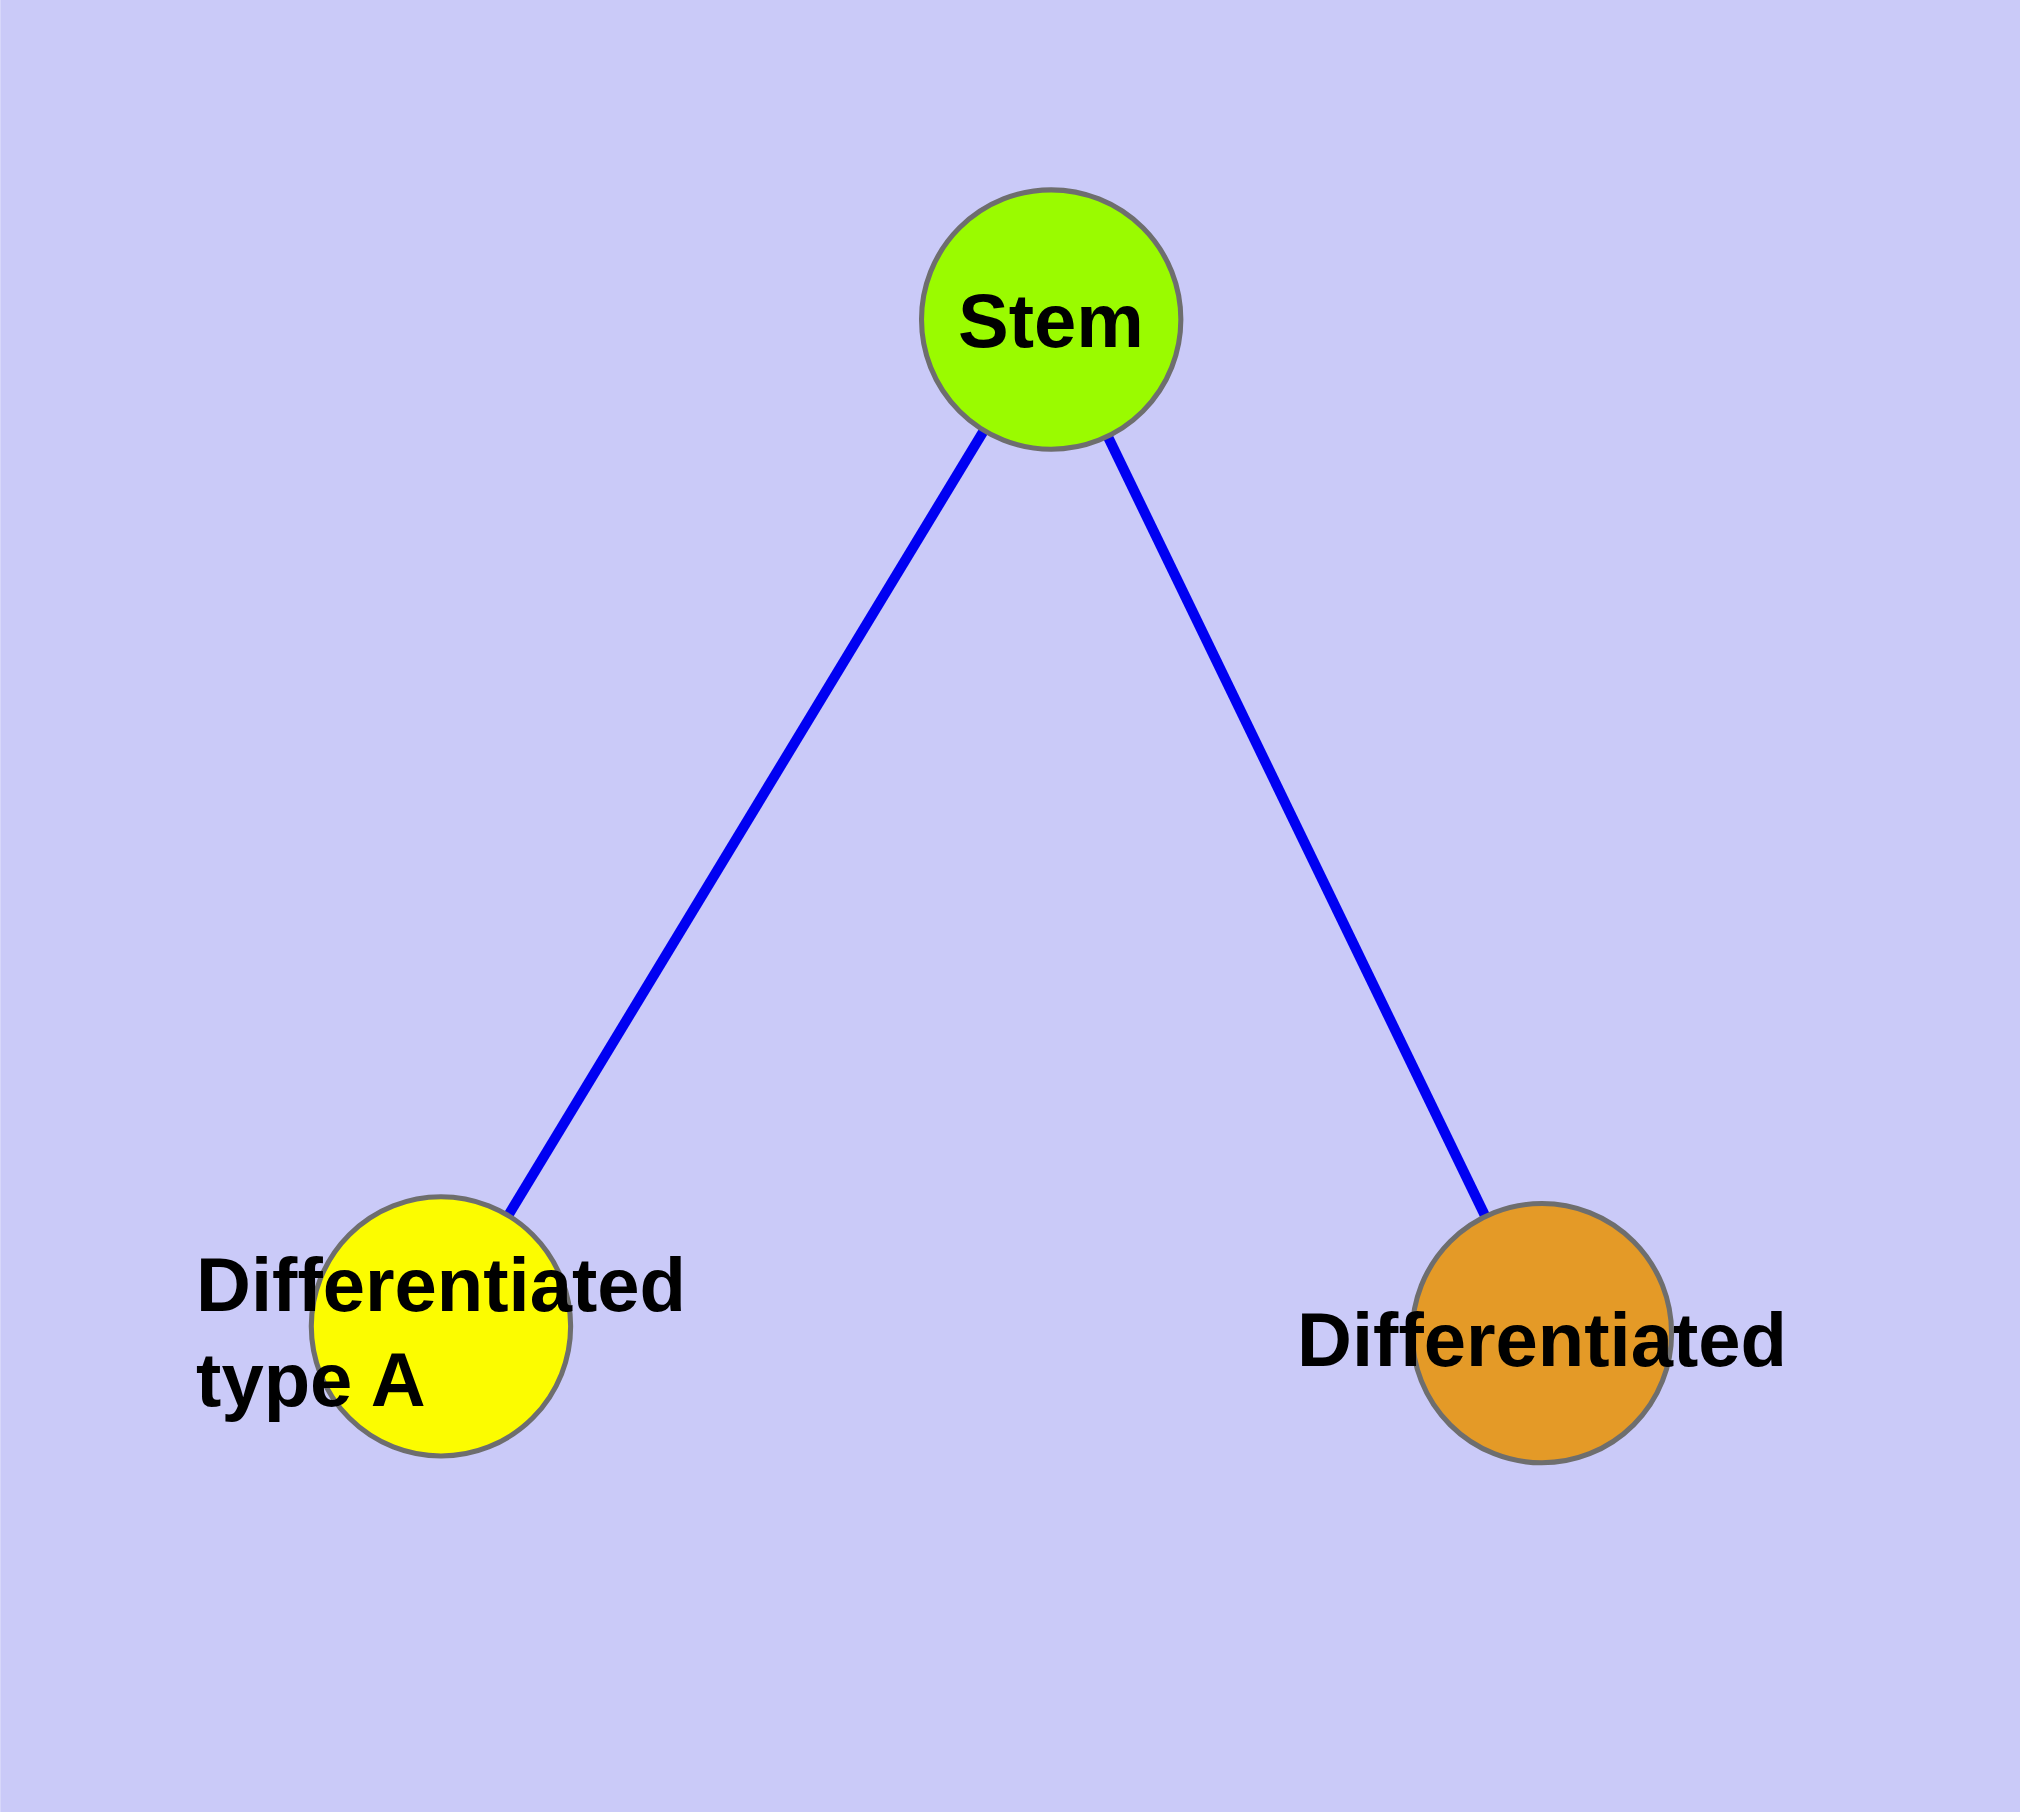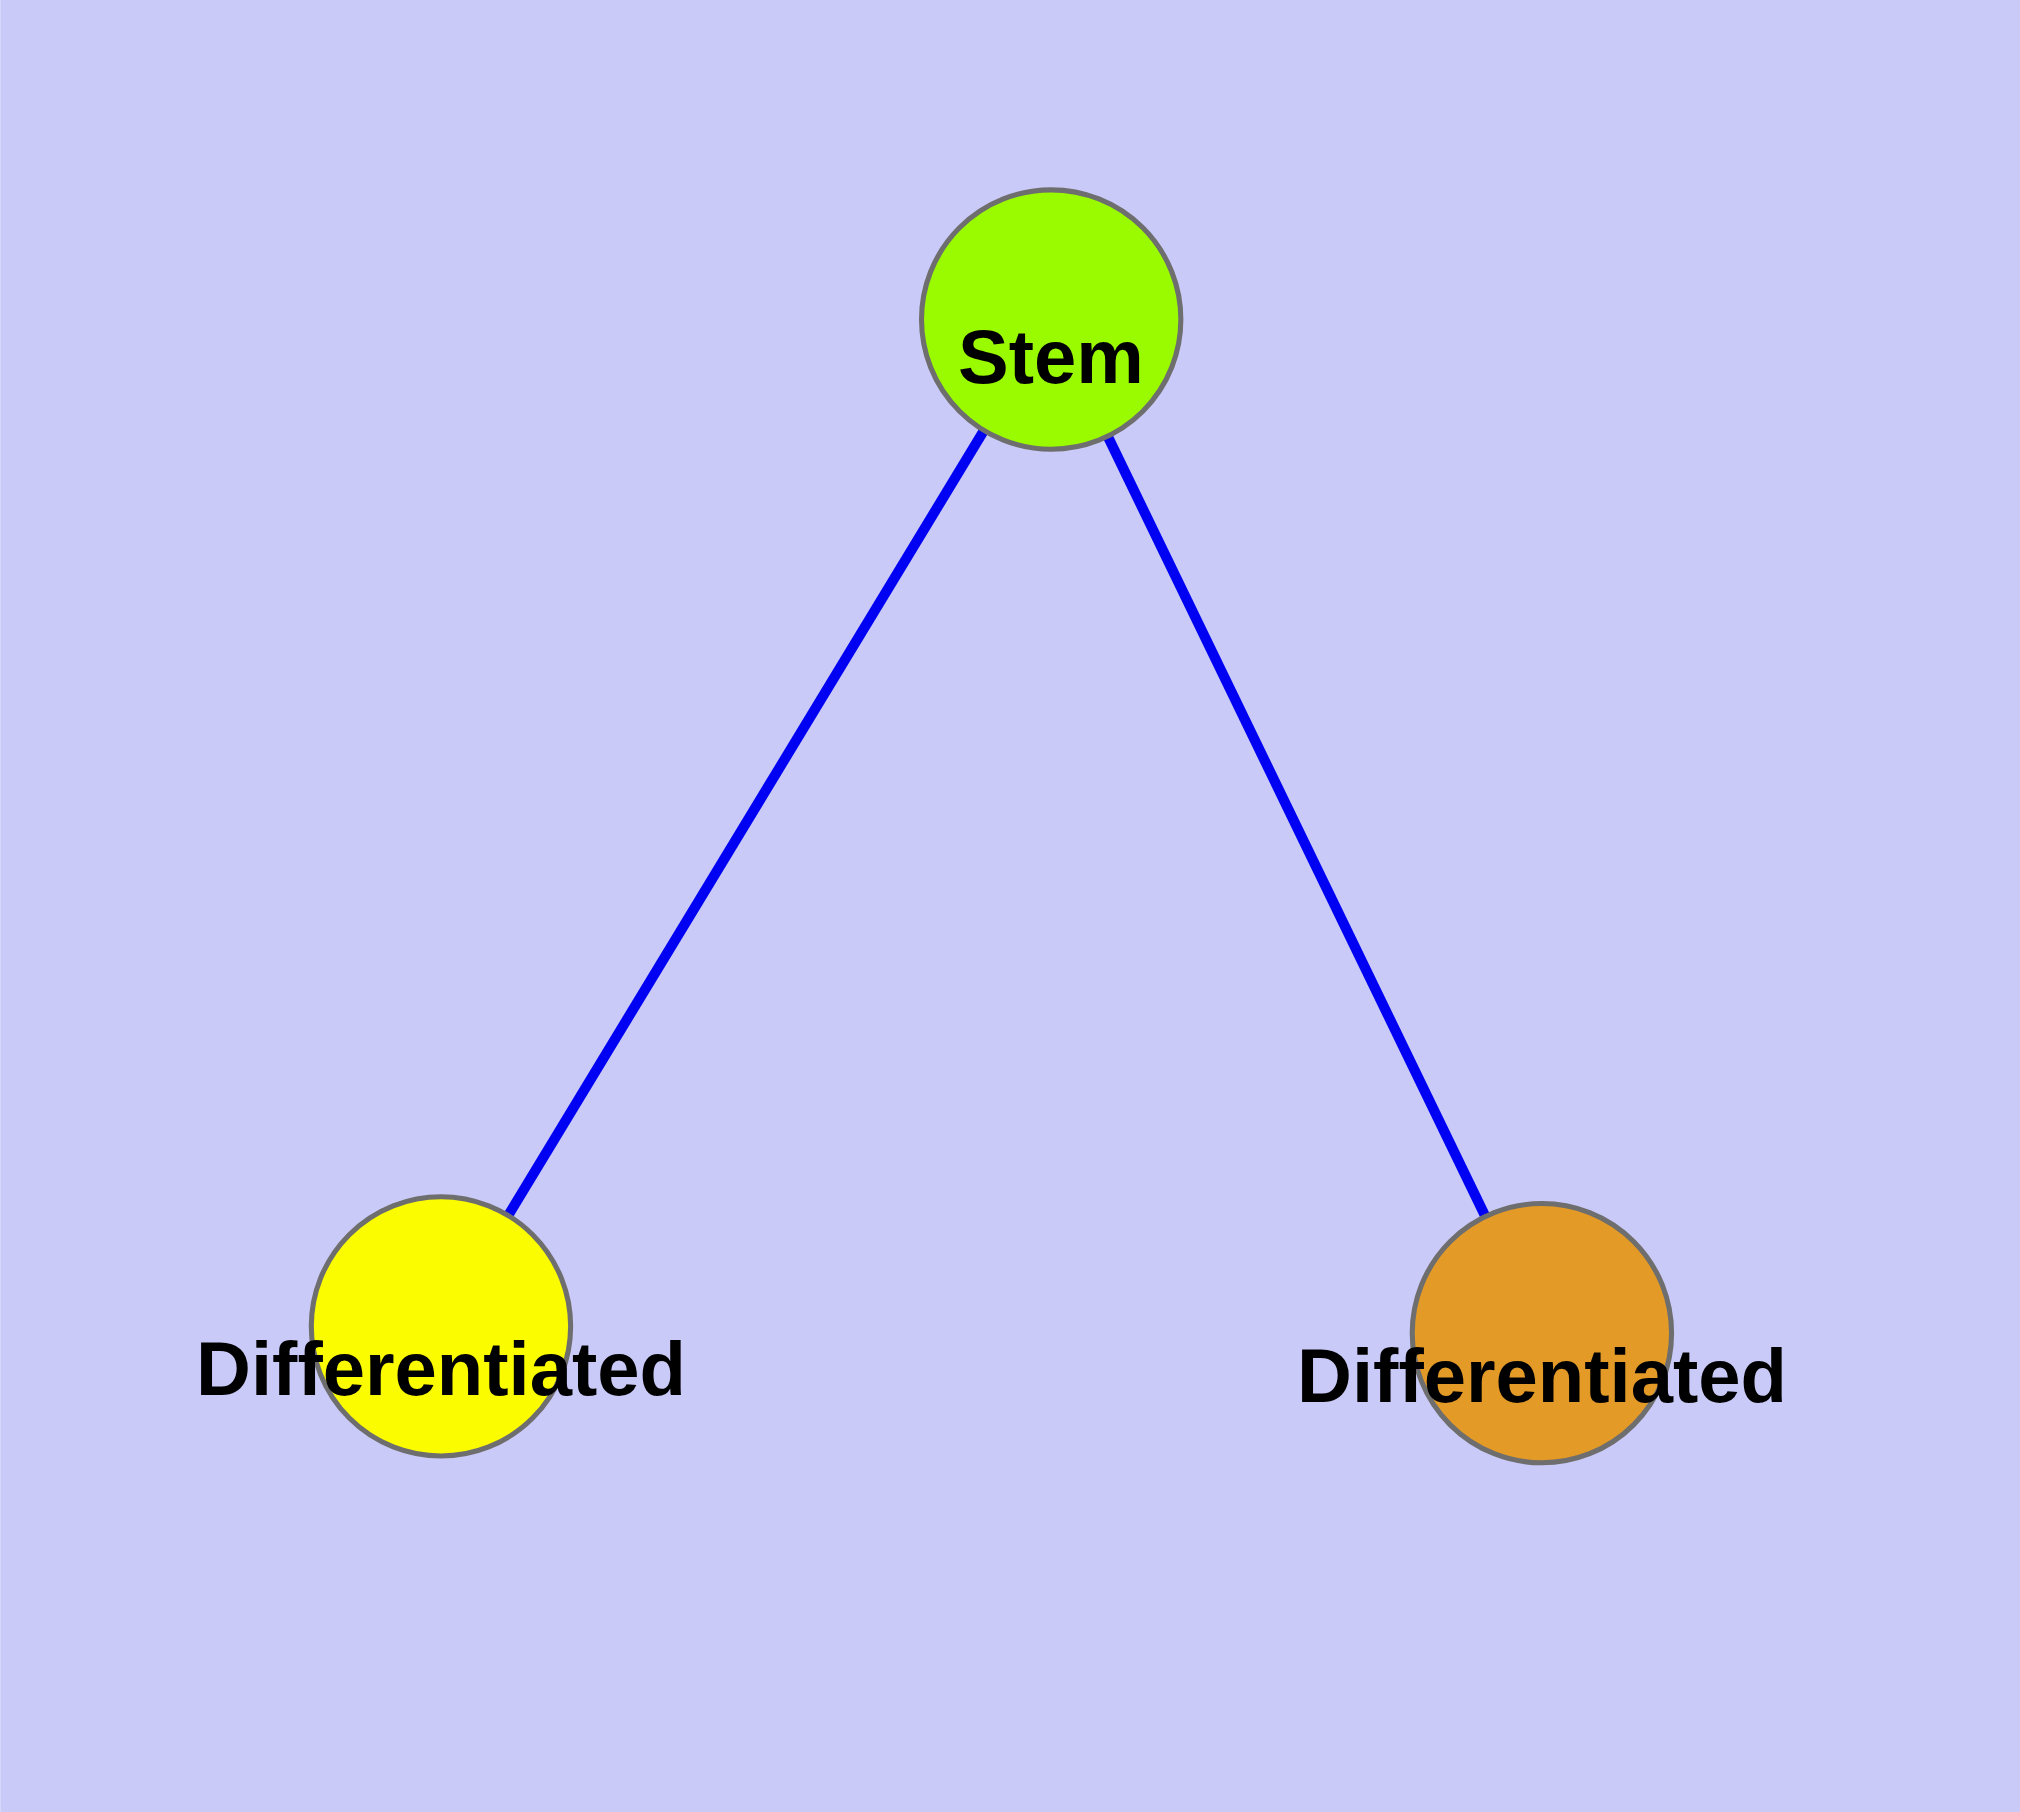--- a/index.html
+++ b/index.html
@@ -30,21 +30,20 @@
   .node-label {
     position: absolute;
     transform: translate(-50%, -50%);
     text-align: left;
     font-weight: bold;
     font-size: 76px;
     line-height: 95px;
     color: #000000;
     white-space: nowrap;
     pointer-events: none;
-    margin-top: 36px;
   }
   .label-line {
     display: block;
   }
 </style>
 </head>
 <body>
 
 <div id="stage">
 
@@ -62,20 +61,21 @@
 
     <circle cx="1819" cy="1573" r="153" class="node-circle" fill="#E49A27" stroke="#6E6E6E"></circle>
   </svg>
 
   <div class="node-label" style="left: 1051px; top: 320px;">
     <span class="label-line">Stem</span>
   </div>
 
   <div class="node-label" style="left: 441px; top: 1332px;">
     <span class="label-line">Differentiated</span>
+    <span class="label-line">type A</span>
   </div>
 
   <div class="node-label" style="left: 1542px; top: 1339px;">
     <span class="label-line">Differentiated</span>
   </div>
 
 </div>
 
 
 </body></html>

